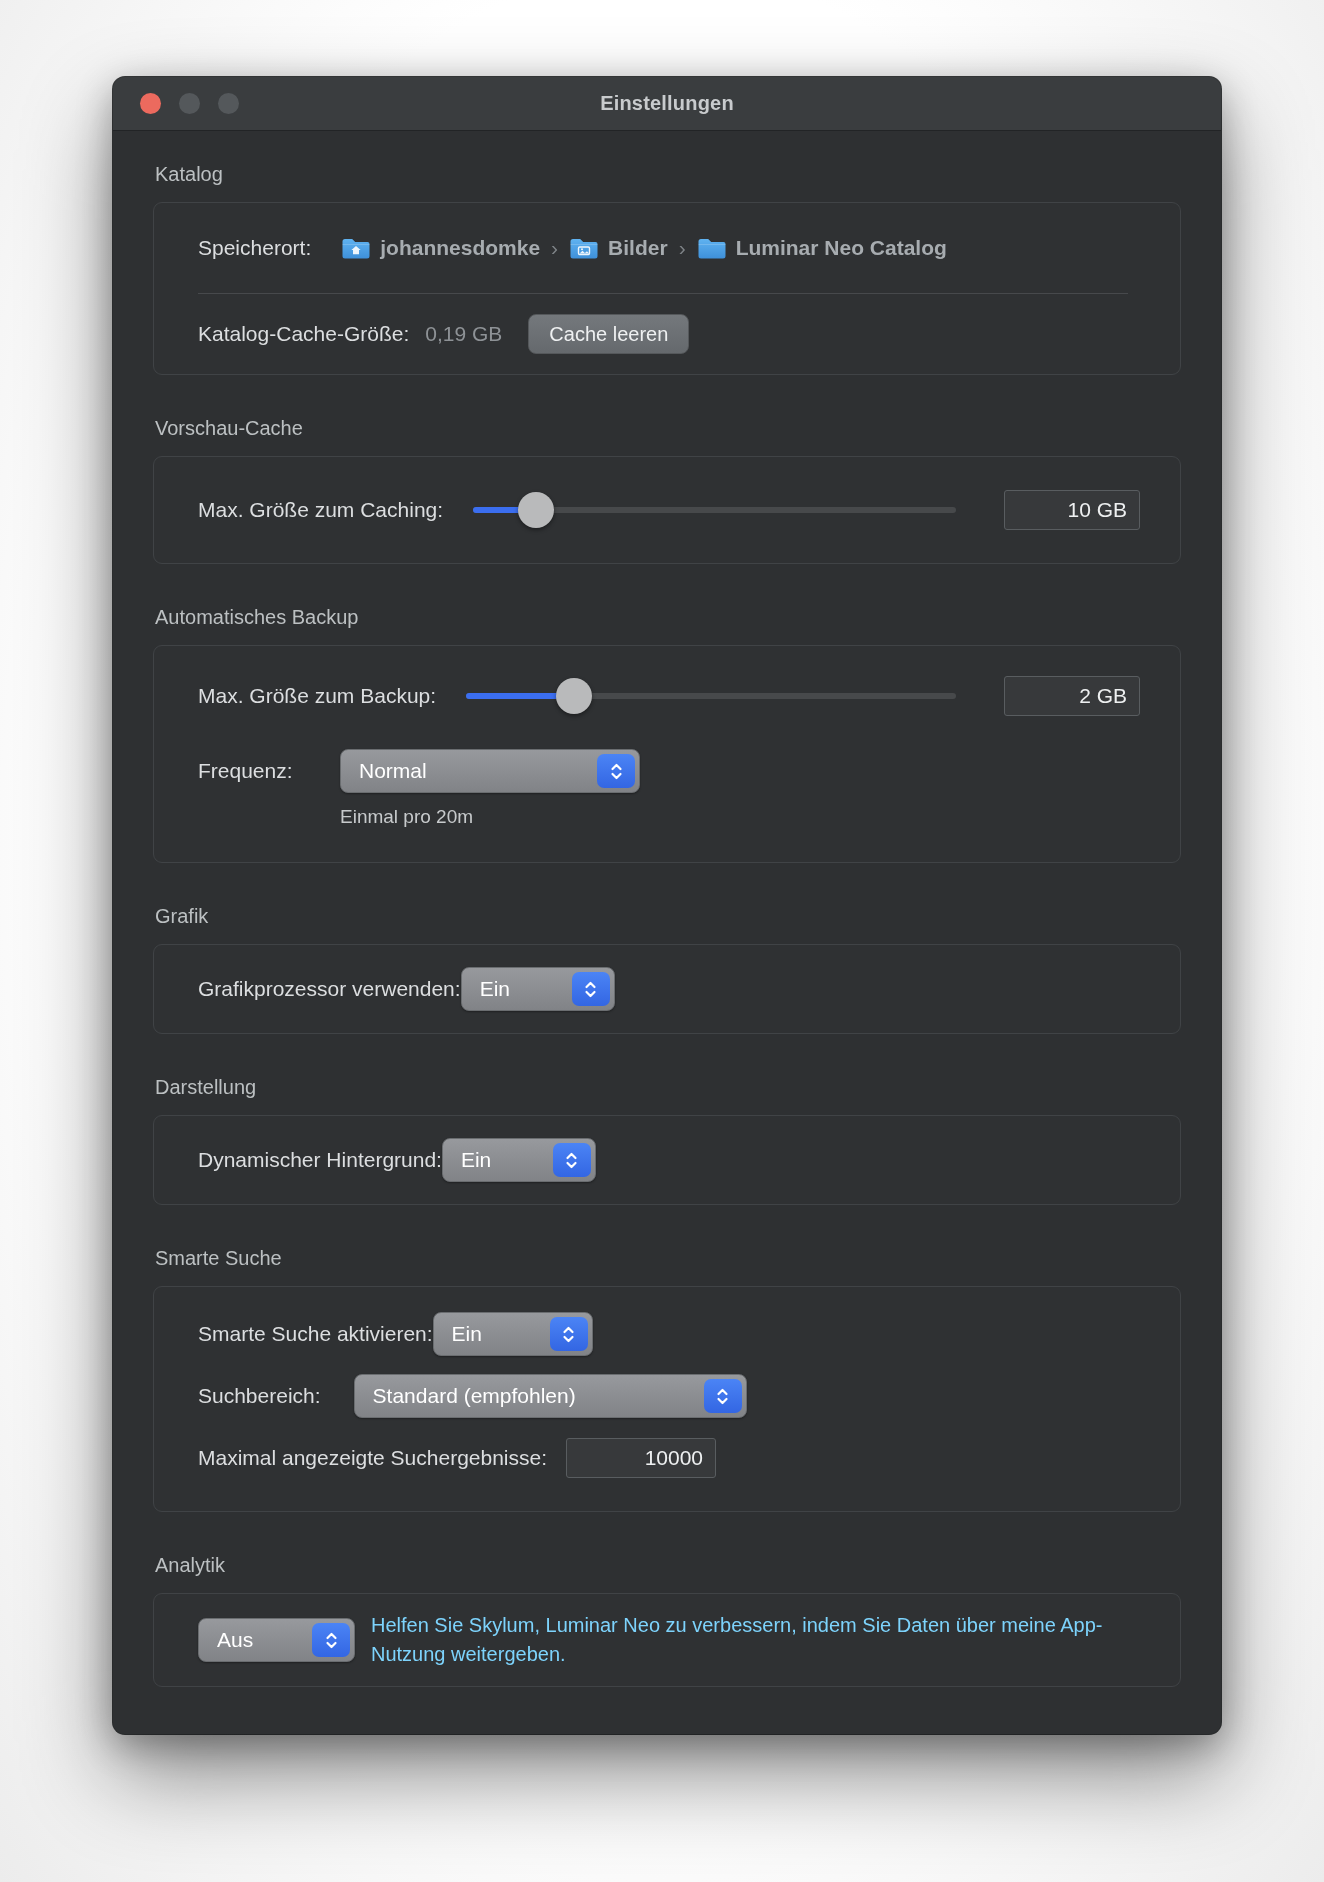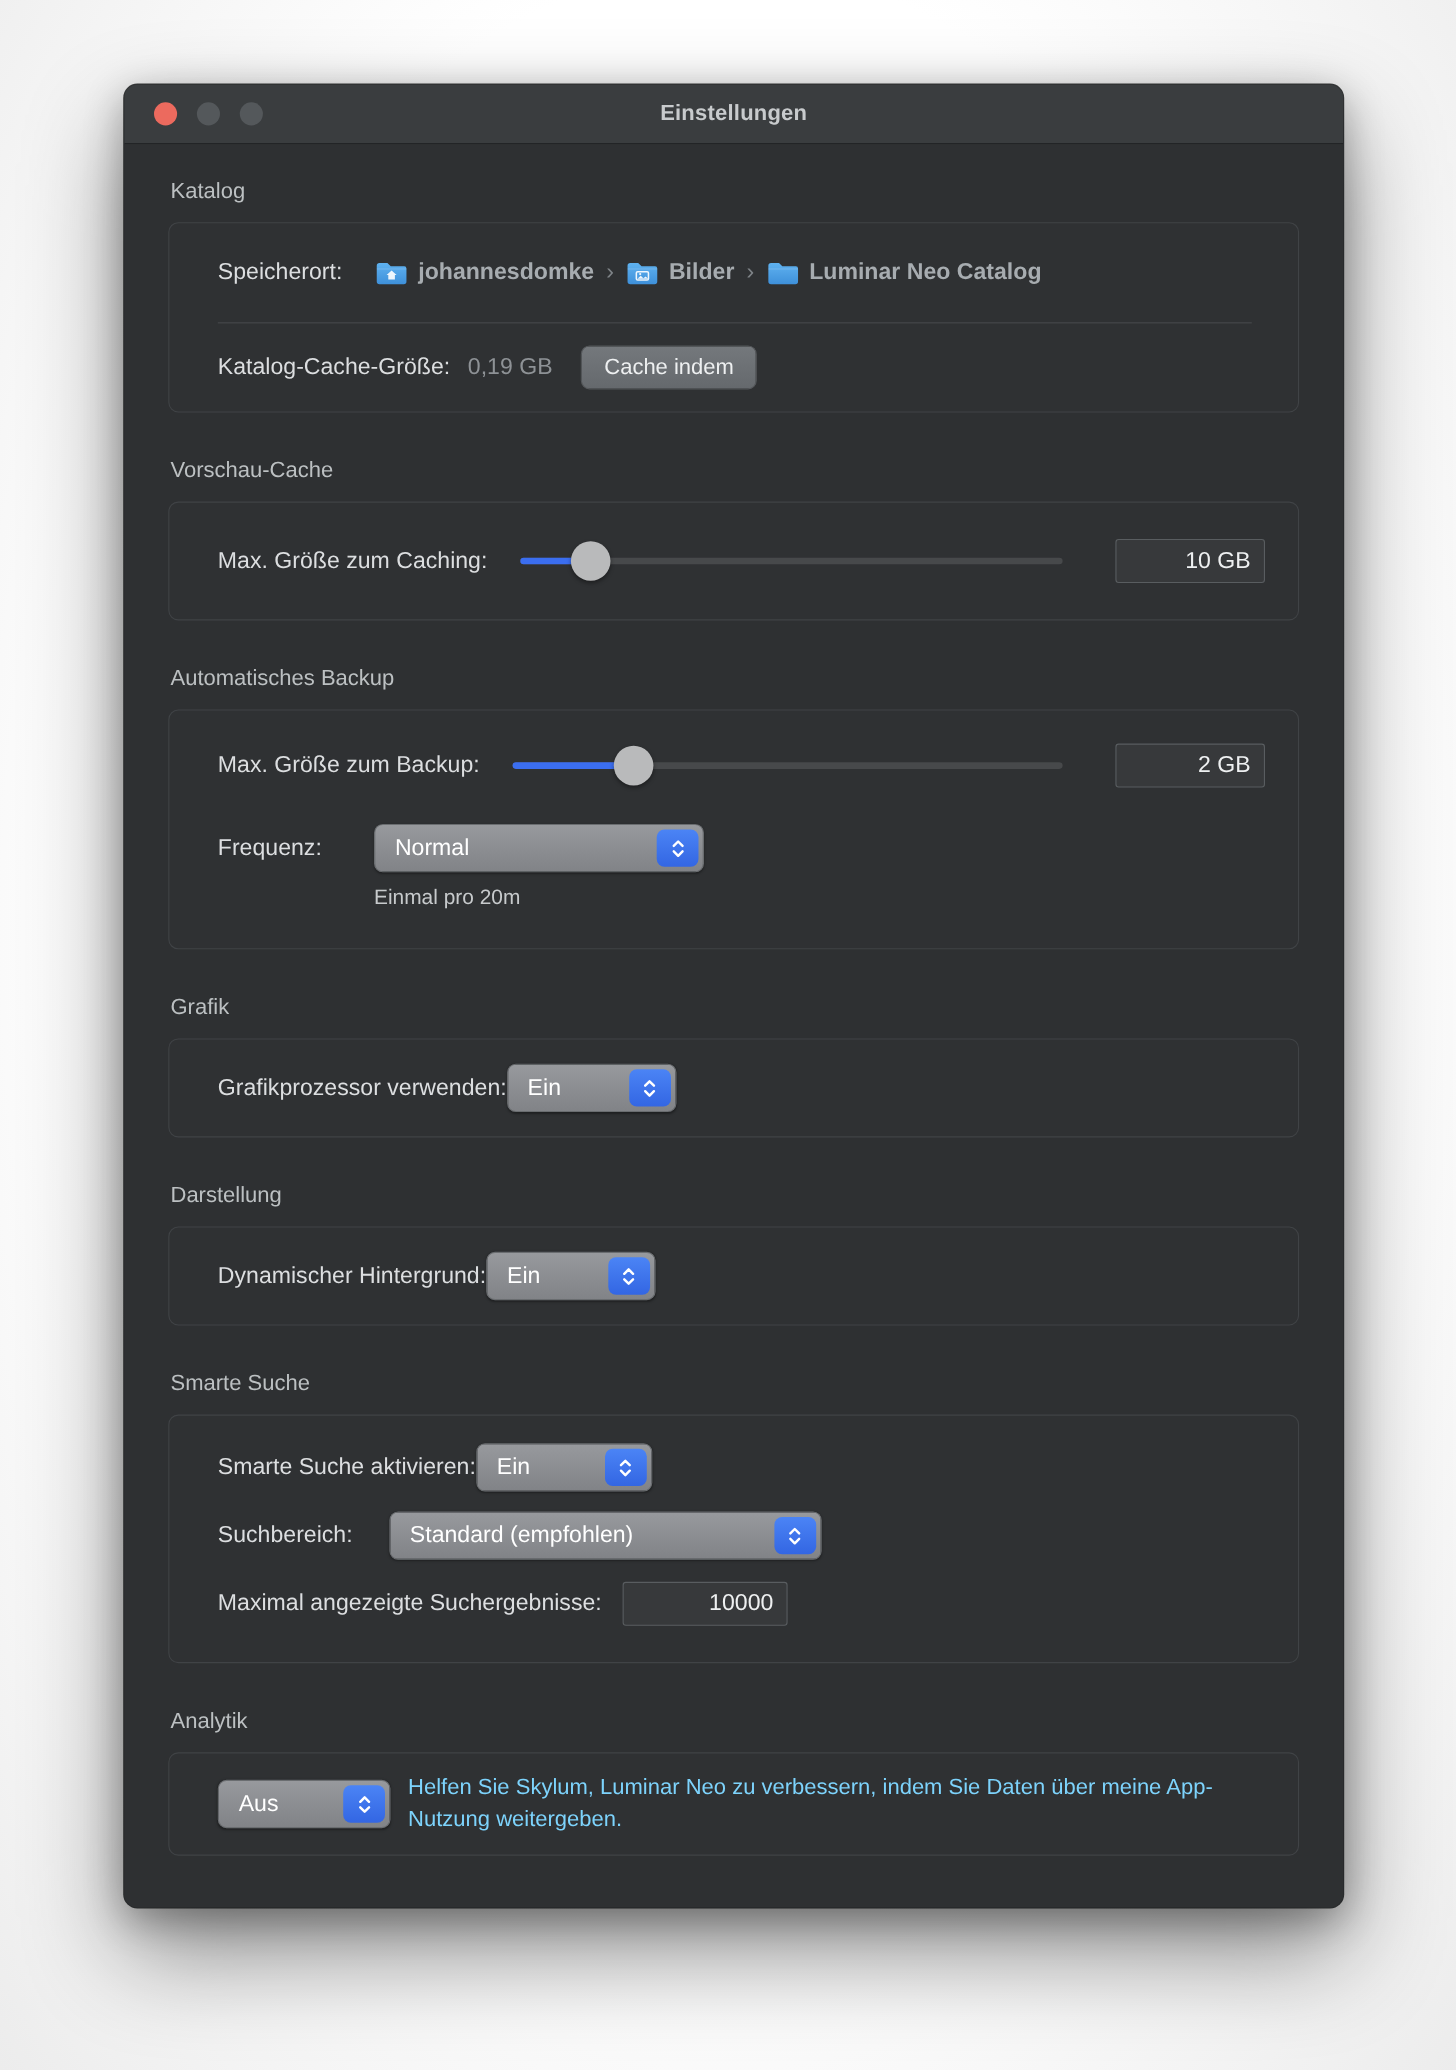--- a/index.html
+++ b/index.html
@@ -22,21 +22,21 @@
   .light.red { background:#ec6a5e; }
   .light.dim { background:#54585b; }
   .win-title { font-size:20px; font-weight:bold; color:#c8cbcd; letter-spacing:.2px; }
 
   
   .content { padding:10px 40px 0 40px; }
   .section-label { color:#bcc0c2; font-size:20px; margin:42px 0 16px 2px; }
   .section-label.first { margin-top:22px; }
 
   .panel { background:#2f3133; border:1px solid #404346; border-radius:9px;
-    padding:0 30px 0 44px; }
+    padding:0 40px 0 44px; }
   .row { display:flex; align-items:center; }
   .divider { height:1px; background:#47494c; margin-right:12px; }
 
   .lbl { color:#dcdee0; font-size:21px; white-space:nowrap; }
   .dimval { color:#8e9296; font-size:21px; margin-left:16px; }
 
   
   .crumbs { display:flex; align-items:center; margin-left:30px; }
   .crumb { display:flex; align-items:center; gap:9px; color:#a7acb0; font-size:21px;font-weight:bold; }
   .crumb-sep { color:#7e8387; font-size:21px; margin:0 11px; }
@@ -148,21 +148,21 @@
                 <use href="#foldBody"></use>
               </svg>
               <span>Luminar Neo Catalog</span>
             </span>
           </div>
         </div>
         <div class="divider"></div>
         <div class="row" style="height:80px">
           <span class="lbl">Katalog-Cache-Größe:</span>
           <span class="dimval">0,19 GB</span>
-          <button class="btn">Cache indem</button>
+          <button class="btn">Cache leeren</button>
         </div>
       </div>
 
       <div class="section-label">Vorschau-Cache</div>
       <div class="panel">
         <div class="row" style="height:106px">
           <span class="lbl">Max. Größe zum Caching:</span>
           <div class="slider" style="--pct: 13%;">
             <div class="slider-track">
               <div class="slider-fill"></div>

